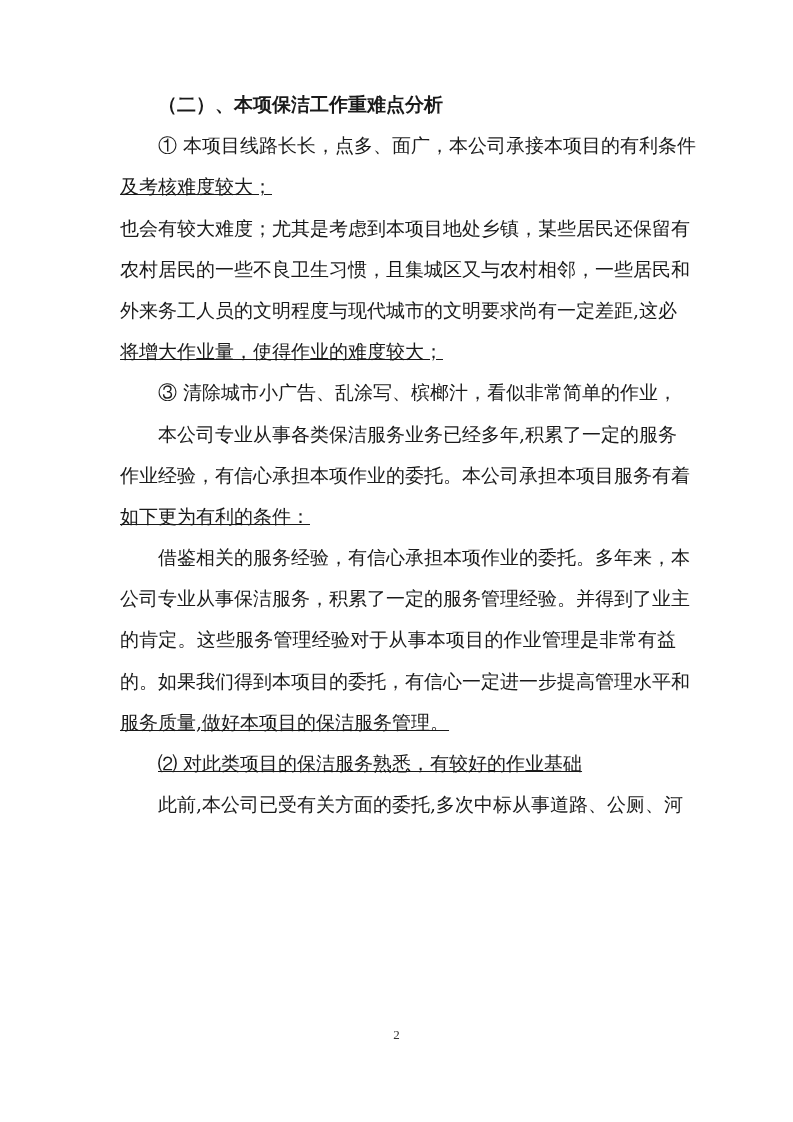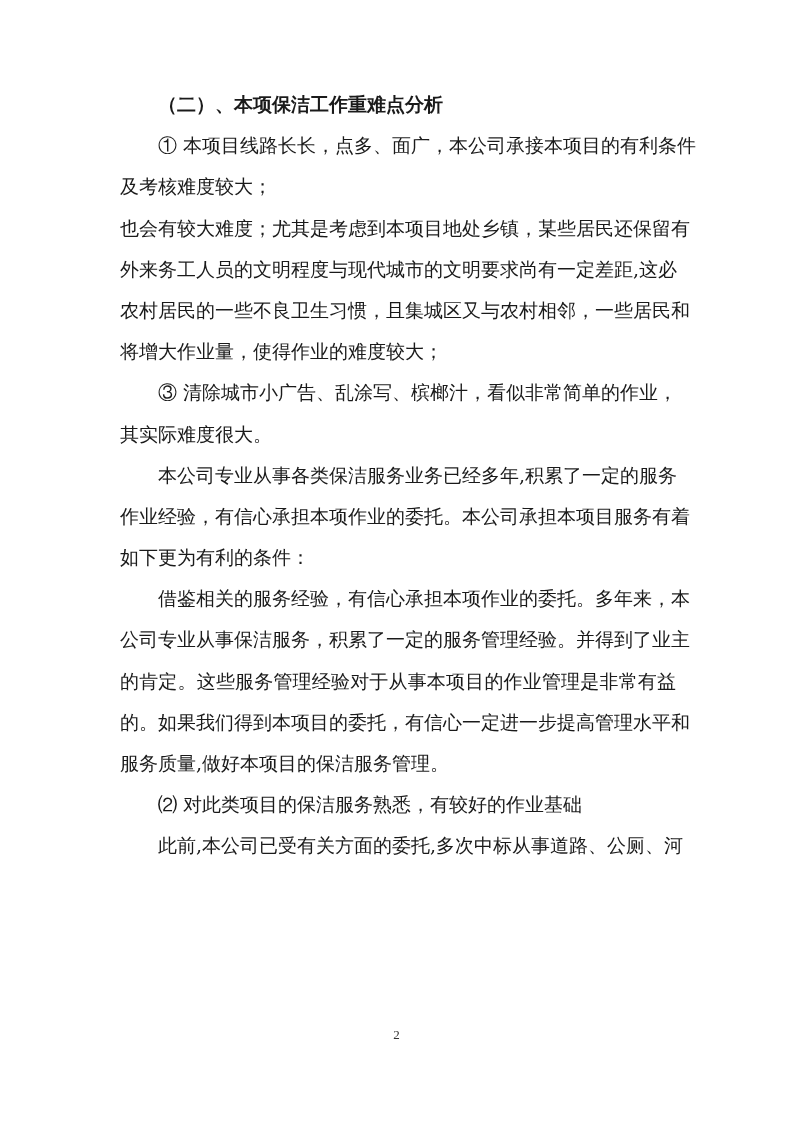--- a/index.html
+++ b/index.html
@@ -6,49 +6,48 @@
     body { width: 793px; height: 1122px; position: relative; overflow: hidden; }
     .page {
       position: absolute; left: 120px; top: 84px; width: 556px;
       font-family: "DejaVu Serif", "Liberation Serif", serif;
       color: #1a1a1a; font-size: 19px;
     }
     .line {
       height: 41.2px; line-height: 41.2px; white-space: nowrap;
       text-align: justify; text-align-last: justify;
     }
-    .line.last { text-align-last: left; }
+    .line.last { text-align-last: left; text-decoration: underline; }
     .indent { padding-left: 38px; }
     .heading { font-weight: bold; font-family: Liberation Sans, sans-serif; text-align-last: left; }
     .page-number {
       position: absolute; left: 0; width: 793px; top: 1027px; text-align: center;
       font-family: "Liberation Serif", serif; font-size: 13px; color: #333;
     }
   </style>
 </head>
 <body>
 
 <div class="page">
   <div class="line indent heading">（二）、本项保洁工作重难点分析</div>
 
   <div>
     <div class="line indent">① 本项目线路长长，点多、面广，本公司承接本项目的有利条件</div>
     <div class="line last">及考核难度较大；</div>
   </div>
 
   <div>
     <div class="line">也会有较大难度；尤其是考虑到本项目地处乡镇，某些居民还保留有</div>
+    <div class="line">农村居民的一些不良卫生习惯，且集城区又与农村相邻，一些居民和</div>
     <div class="line">外来务工人员的文明程度与现代城市的文明要求尚有一定差距,这必</div>
-    <div class="line">农村居民的一些不良卫生习惯，且集城区又与农村相邻，一些居民和</div>
     <div class="line last">将增大作业量，使得作业的难度较大；</div>
   </div>
 
   <div>
     <div class="line indent">③ 清除城市小广告、乱涂写、槟榔汁，看似非常简单的作业，</div>
-    <div class="line last">其实际难度很大。</div>
   </div>
 
 
   <div>
     <div class="line indent">本公司专业从事各类保洁服务业务已经多年,积累了一定的服务</div>
     <div class="line">作业经验，有信心承担本项作业的委托。本公司承担本项目服务有着</div>
     <div class="line last">如下更为有利的条件：</div>
   </div>
 
 

